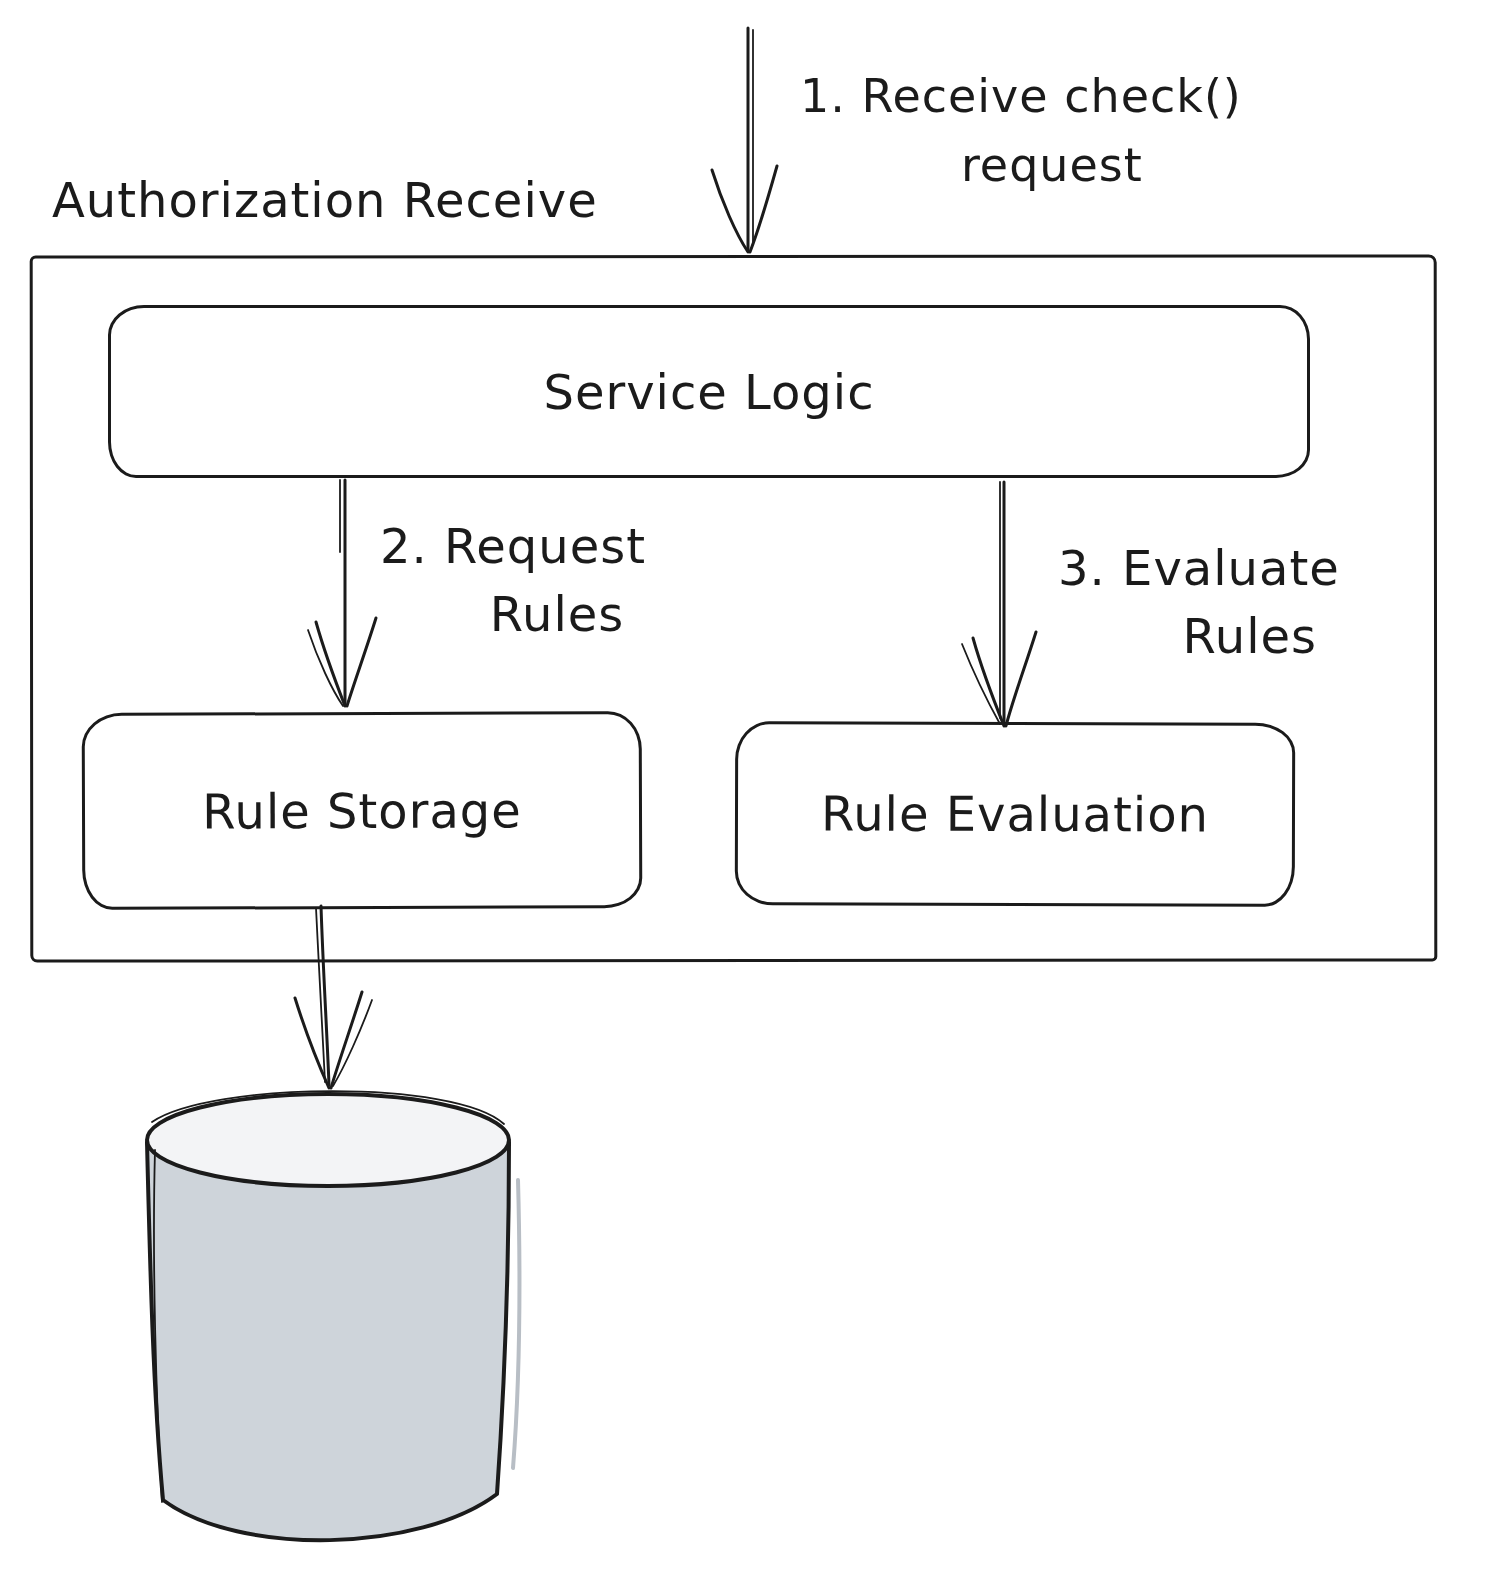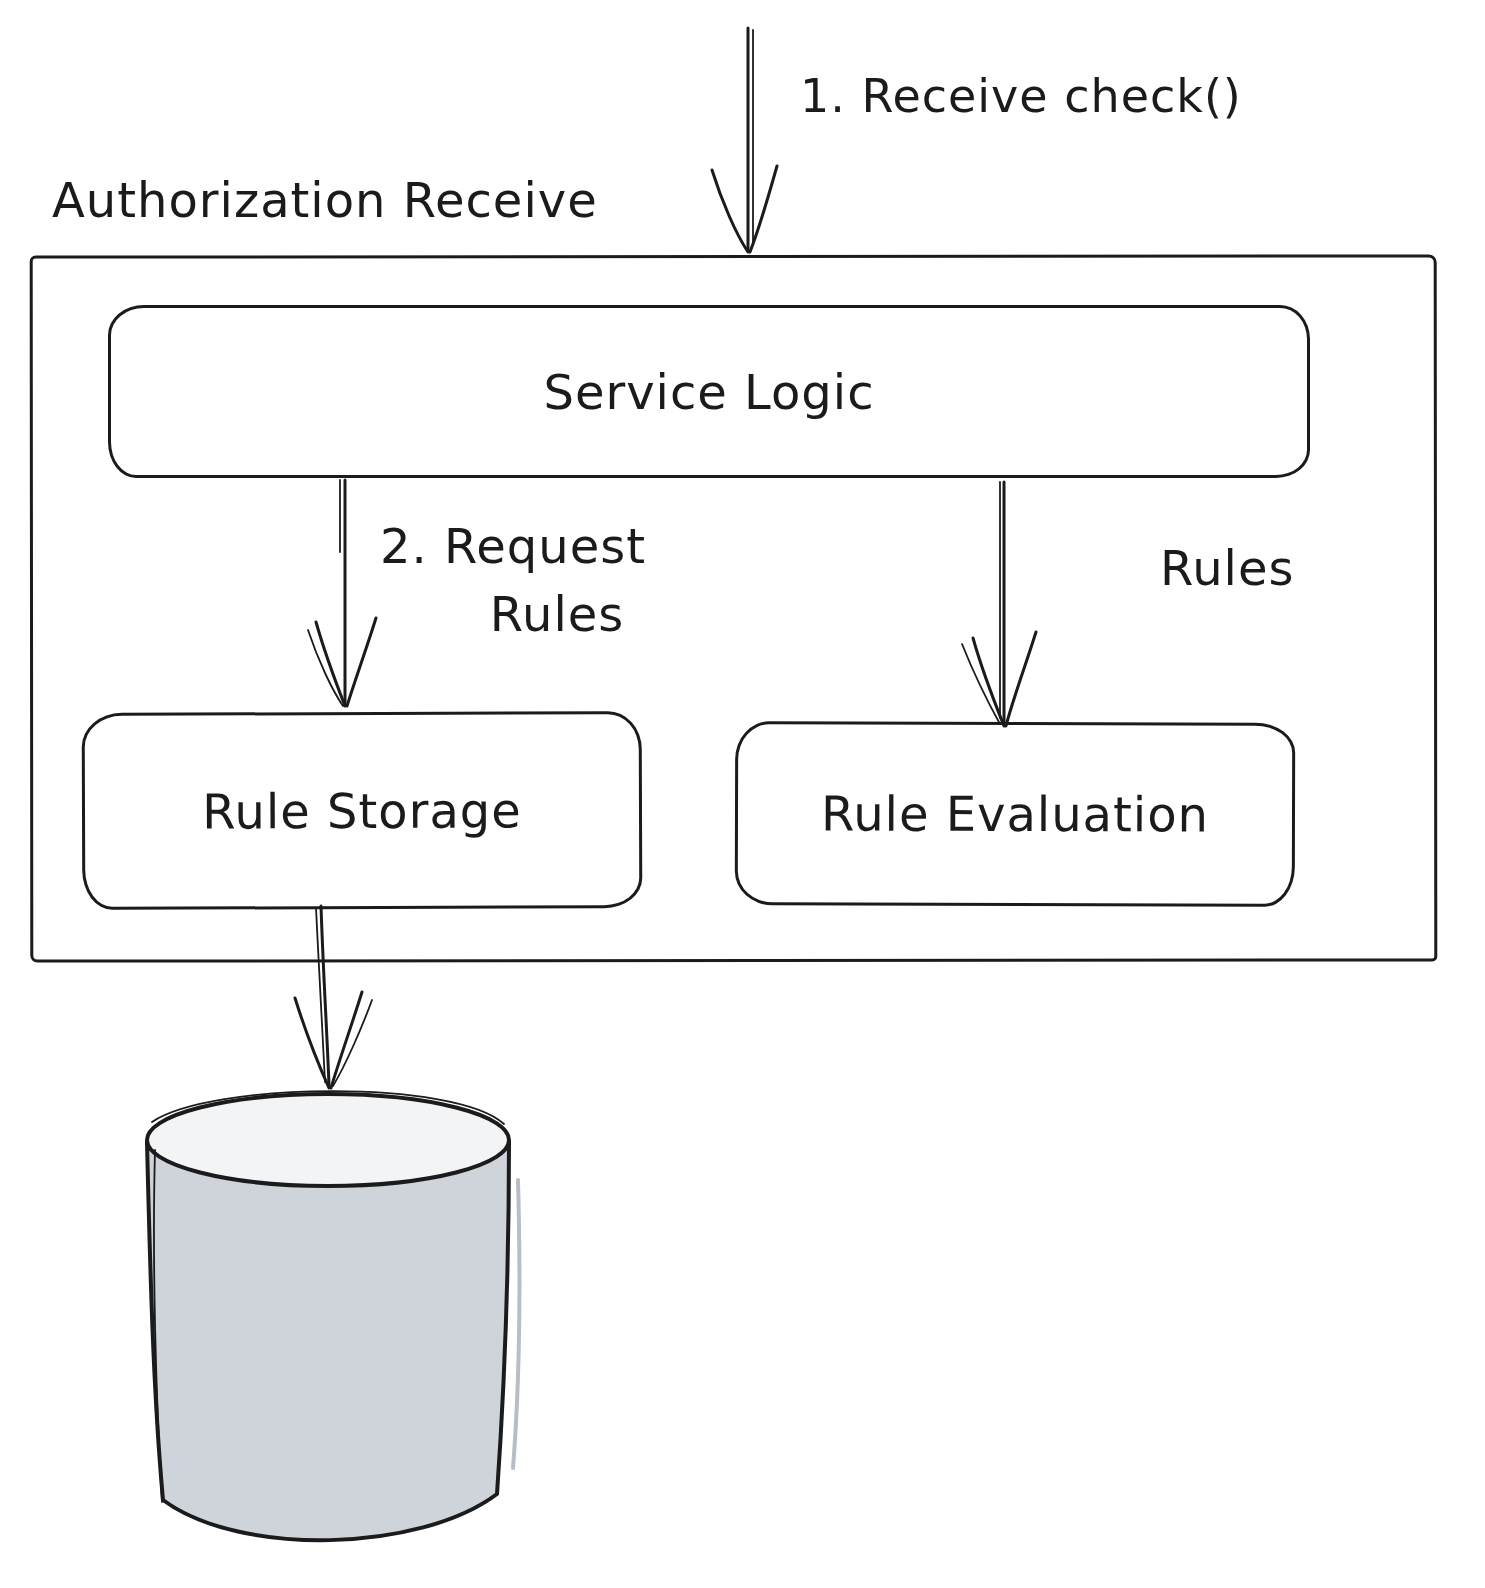--- a/index.html
+++ b/index.html
@@ -134,28 +134,30 @@
       <path class="ink w2" d="M152,1122 C210,1082 455,1079 504,1124"></path>
       <path class="ink w2" d="M155,1150 C152,1262 156,1400 162,1502"></path>
     </g>
   </svg>
 
   <div class="above">
     <div class="txt title-label">Authorization Receive</div>
 
     <div class="txt step1">
       <div class="l1">1. Receive check()</div>
+      <div class="l2">request</div>
     </div>
 
     <div class="txt step2">
       <div class="l1">2. Request</div>
       <div class="l2">Rules</div>
     </div>
 
     <div class="txt step3">
+      <div class="l1">3. Evaluate</div>
       <div class="l2">Rules</div>
     </div>
 
     <div class="txt db-label">
       <div>Rules</div>
       <div>Database</div>
     </div>
   </div>
 
 </div>

